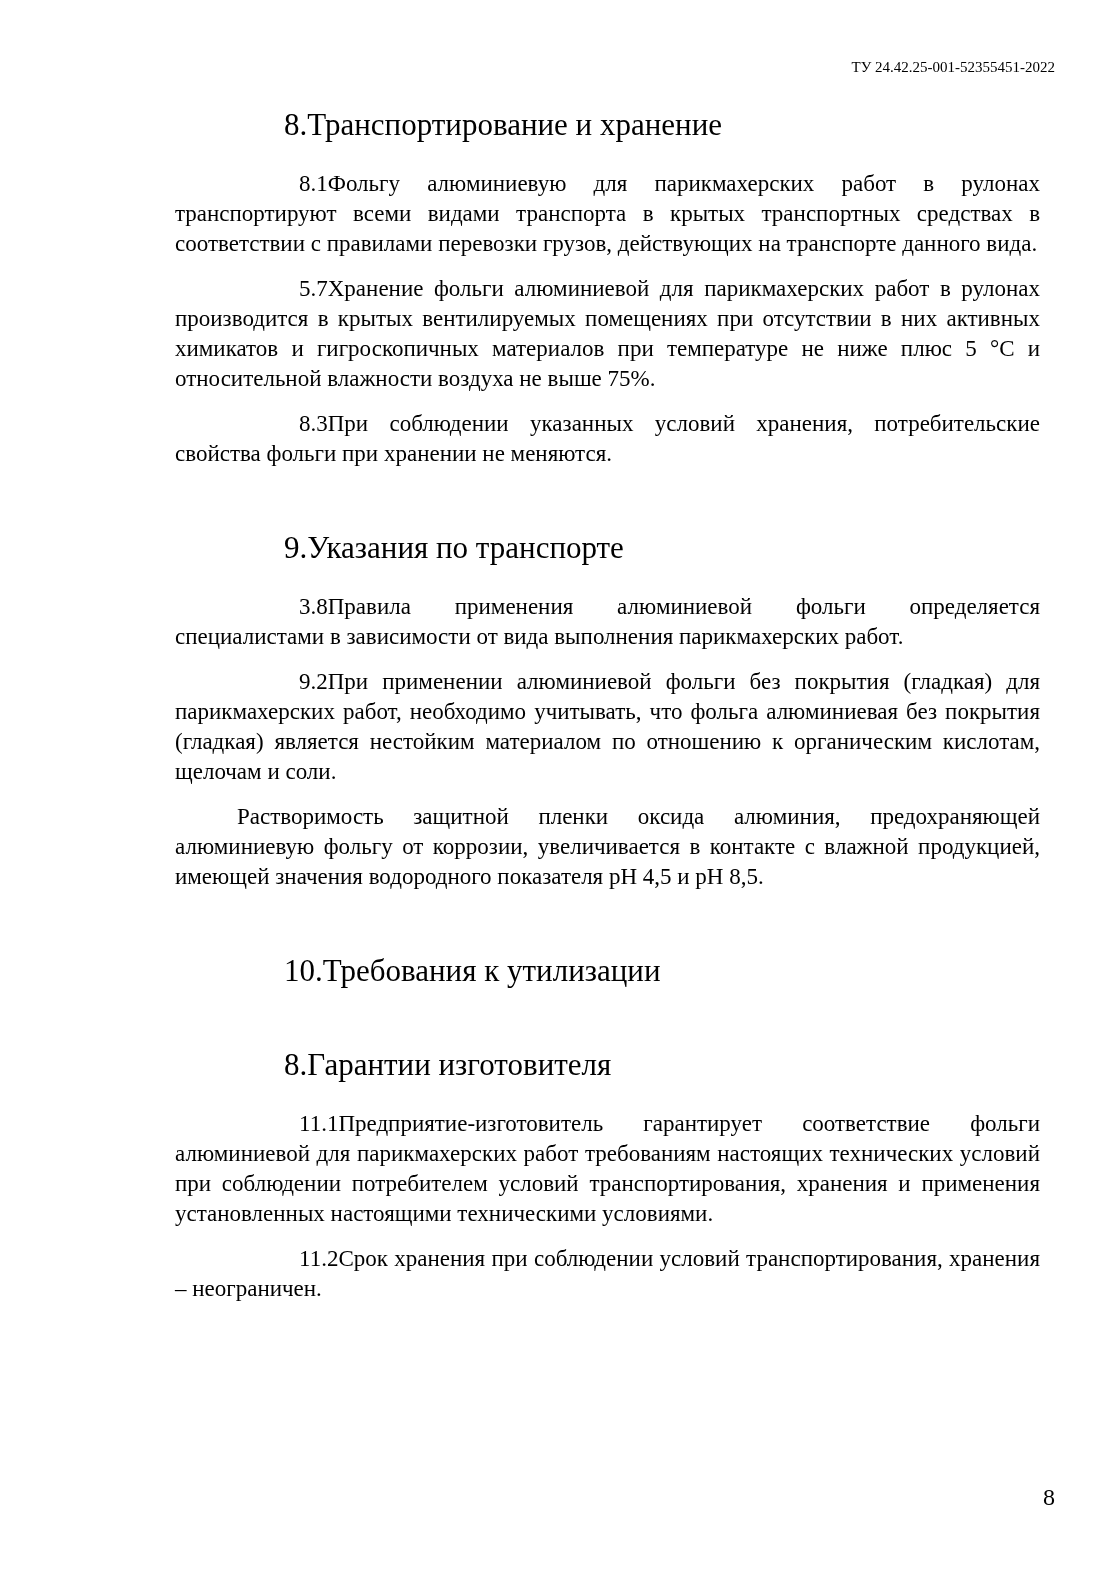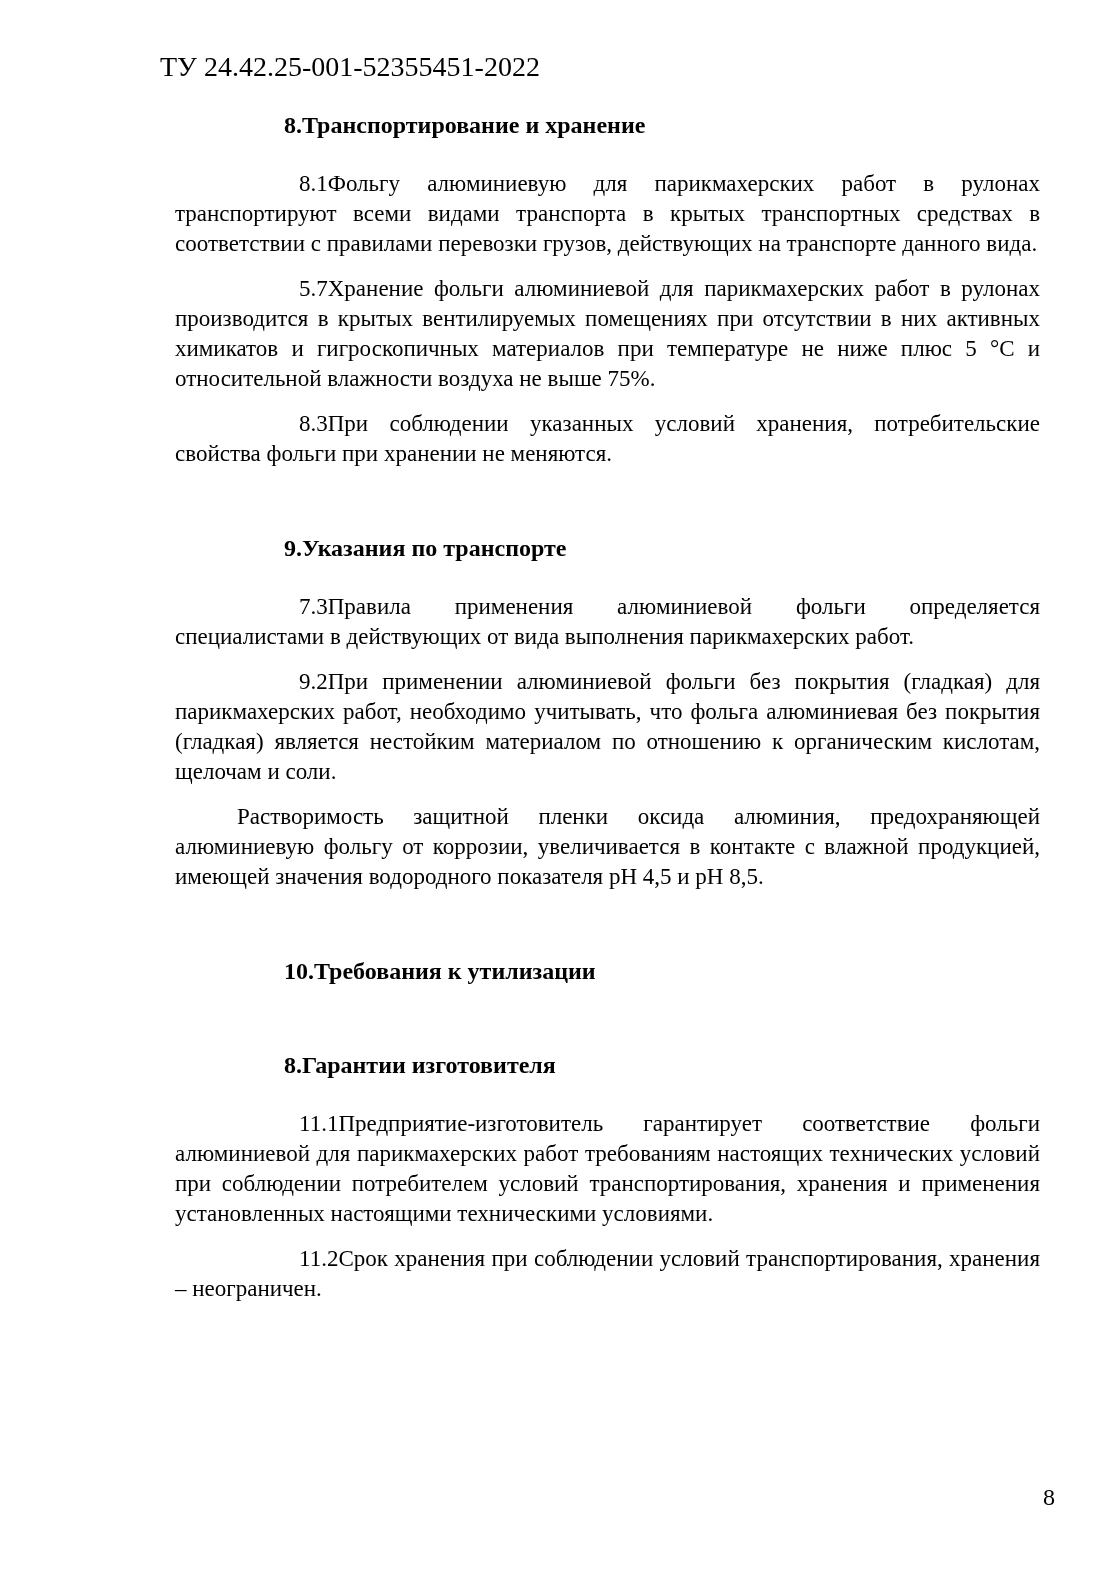--- a/index.html
+++ b/index.html
@@ -11,27 +11,27 @@
     margin: 0 auto;
     background: #ffffff;
     color: #000000;
     font-family: "Liberation Serif", "DejaVu Serif", serif;
     font-size: 23px;
     line-height: 30px;
     padding: 52px 55px 0 160px;
     overflow: hidden;
   }
   .doc-header {
-    text-align: left;
-    font-size: 28px;
+    text-align: right;
+    font-size: 15px;
     white-space: nowrap;
   }
   .heading {
-    font-size: 24px;
-    font-weight: bold;
+    font-size: 31px;
+    font-weight: normal;
     margin: 64px 0 29px 0;
     text-indent: 62px;
   }
   .section:first-of-type .heading { margin-top: 28px; }
   .para {
     margin: 15px;
     text-align: justify;
     text-indent: 62px;
   }
   .num, .pnum {
@@ -56,21 +56,21 @@
 
   <section class="section">
     <h2 class="heading"><span class="num">8.</span><span>Транспортирование и хранение</span></h2>
     <p class="para"><span class="pnum">8.1</span><span class="ptext">Фольгу алюминиевую для парикмахерских работ в рулонах транспортируют всеми видами транспорта в крытых транспортных средствах в соответствии с правилами перевозки грузов, действующих на транспорте данного вида.</span></p>
     <p class="para"><span class="pnum">5.7</span><span class="ptext">Хранение фольги алюминиевой для парикмахерских работ в рулонах производится в крытых вентилируемых помещениях при отсутствии в них активных химикатов и гигроскопичных материалов при температуре не ниже плюс 5 °С и относительной влажности воздуха не выше 75%.</span></p>
     <p class="para"><span class="pnum">8.3</span><span class="ptext">При соблюдении указанных условий хранения, потребительские свойства фольги при хранении не меняются.</span></p>
   </section>
 
   <section class="section">
     <h2 class="heading"><span class="num">9.</span><span>Указания по транспорте</span></h2>
-    <p class="para"><span class="pnum">7.3</span><span class="ptext">Правила применения алюминиевой фольги определяется специалистами в действующих от вида выполнения парикмахерских работ.</span></p>
+    <p class="para"><span class="pnum">3.8</span><span class="ptext">Правила применения алюминиевой фольги определяется специалистами в зависимости от вида выполнения парикмахерских работ.</span></p>
     <p class="para"><span class="pnum">9.2</span><span class="ptext">При применении алюминиевой фольги без покрытия (гладкая) для парикмахерских работ, необходимо учитывать, что фольга алюминиевая без покрытия (гладкая) является нестойким материалом по отношению к органическим кислотам, щелочам и соли.</span></p>
     <p class="para"><span class="ptext">Растворимость защитной пленки оксида алюминия, предохраняющей алюминиевую фольгу от коррозии, увеличивается в контакте с влажной продукцией, имеющей значения водородного показателя рН 4,5 и рН 8,5.</span></p>
   </section>
 
   <section class="section">
     <h2 class="heading"><span class="num">10.</span><span>Требования к утилизации</span></h2>
   </section>
 
   <section class="section">
     <h2 class="heading"><span class="num">8.</span><span>Гарантии изготовителя</span></h2>

